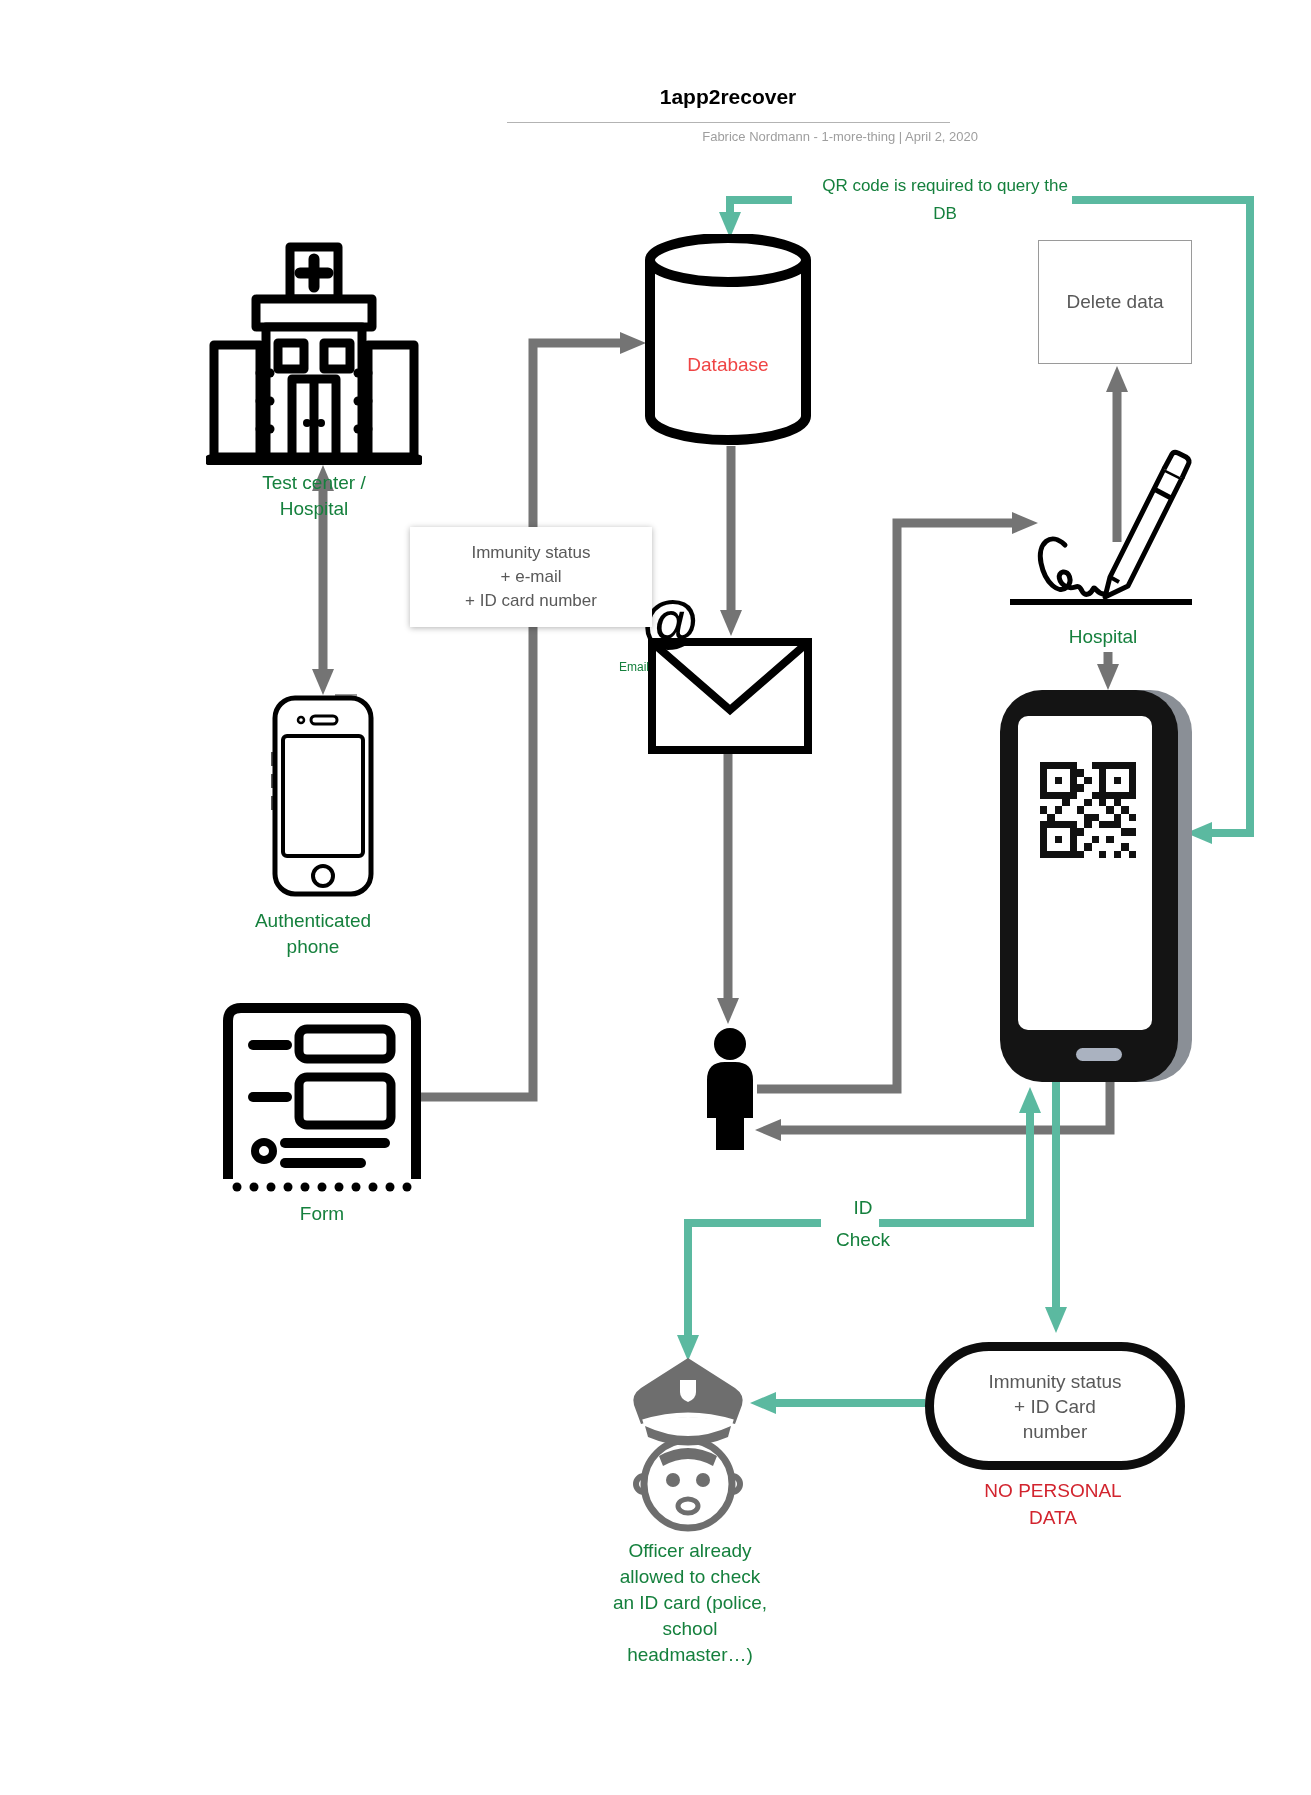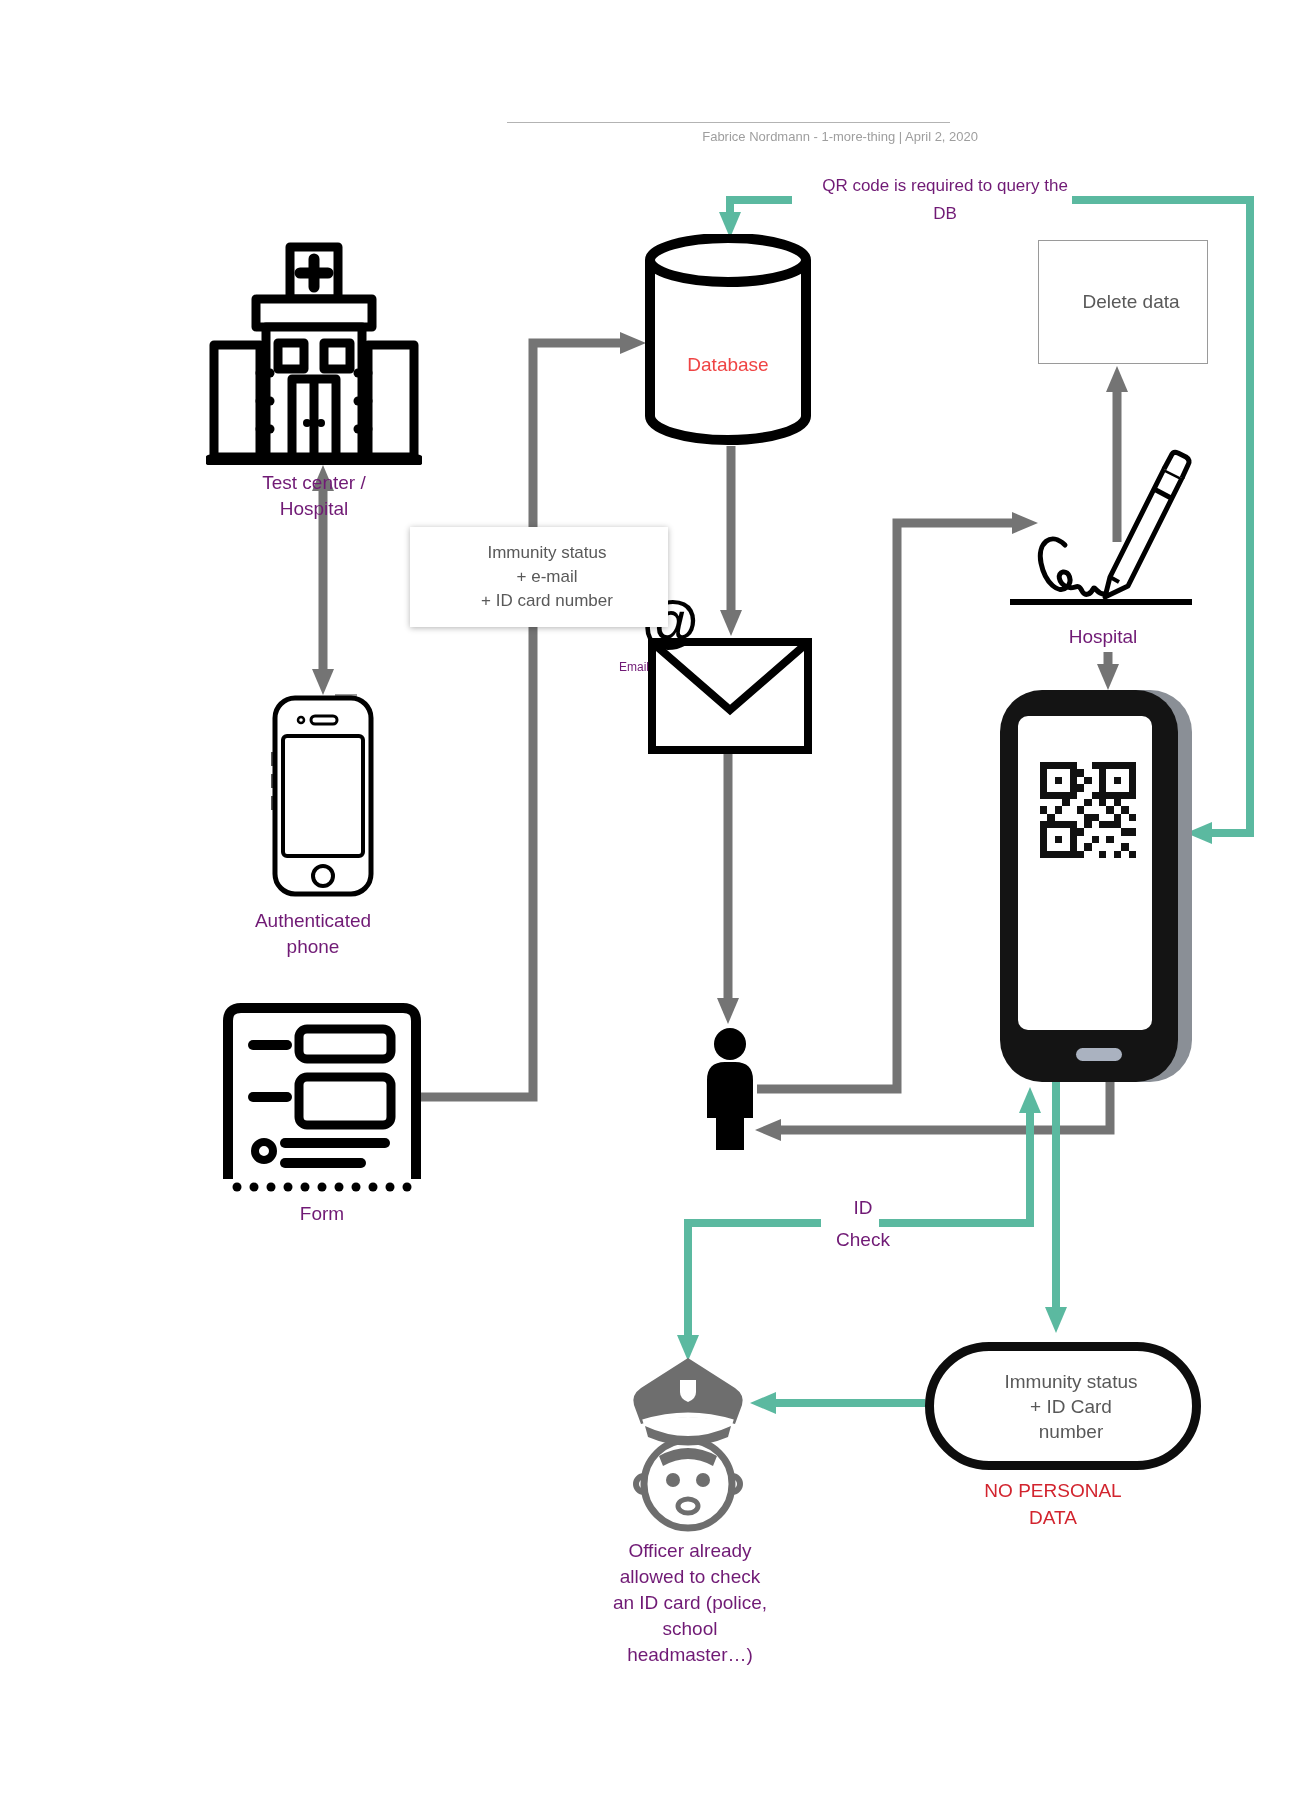--- a/index.html
+++ b/index.html
@@ -1,26 +1,26 @@
 <!DOCTYPE html>
 <html><head>
 <meta charset="utf-8">
 <style>
   html,body{margin:0;padding:0;background:#fff;}
   .canvas{position:relative;width:1311px;height:1795px;background:#fff;overflow:hidden;
           font-family:"Liberation Sans",sans-serif;}
-  .lbl{position:absolute;color:#701a75;text-align:center;white-space:pre-line;
+  .lbl{position:absolute;color:#15803d;text-align:center;white-space:pre-line;
        font-size:19px;line-height:26px;}
   .red{color:#D2242E;}
   .title{font-size:21px;font-weight:bold;color:#000;line-height:26px;}
   .byline{font-size:13px;color:#9E9E9E;line-height:16px;text-align:right;}
   .rule{position:absolute;border-top:1px solid #b3b3b3;height:0;}
   .note{font-size:17px;line-height:28px;}
   .boxed{position:absolute;background:#fff;display:flex;align-items:center;justify-content:center;
-         color:#595959;text-align:center;white-space:pre-line;padding-left:16px;}
+         color:#595959;text-align:center;white-space:pre-line;}
   .infobox{box-shadow:0 1px 6px rgba(0,0,0,.30);font-size:17px;line-height:24px;}
   .deletebox{border:1px solid #9a9a9a;font-size:19px;}
   .pill{border:9px solid #0d0d0d;border-radius:70px;font-size:19px;line-height:25px;}
   .atglyph{position:absolute;font-weight:bold;font-size:58px;color:#000;line-height:58px;}
   .email-lbl{font-size:12px;line-height:14px;}
   svg.abs{position:absolute;}
 </style>
 </head>
 <body>
 
@@ -48,20 +48,21 @@
     <g stroke="#5BB9A0" stroke-width="8" fill="none">
       <path d="M792,200 L730,200 L730,214" marker-end="url(#at)"></path>
       <path d="M1072,200 L1250,200 L1250,833 L1210,833" marker-end="url(#at)"></path>
       <path d="M821,1223 L688,1223 L688,1337" marker-end="url(#at)"></path>
       <path d="M879,1223 L1030,1223 L1030,1111" marker-end="url(#at)"></path>
       <path d="M1056,1082 L1056,1309" marker-end="url(#at)"></path>
       <path d="M925,1403 L774,1403" marker-end="url(#at)"></path>
     </g>
   </svg>
 
+  <div class="lbl title" style="left:528px;top:84px;width:400px">1app2recover</div>
   <div class="rule" style="left:507px;top:122px;width:443px"></div>
   <div class="lbl byline" style="left:478px;top:129px;width:500px">Fabrice Nordmann - 1-more-thing  |  April 2, 2020</div>
 
   <div class="lbl note" style="left:735px;top:172px;width:420px">QR code is required to query the
 DB</div>
   <div class="lbl" style="left:798px;top:1192px;width:130px;line-height:32px">ID
 Check</div>
 
   <svg class="abs" style="left:206px;top:241px" width="216" height="224" viewBox="0 0 216 224">
     <g stroke="#000" stroke-width="9" fill="#fff" stroke-linejoin="round" stroke-linecap="round">

